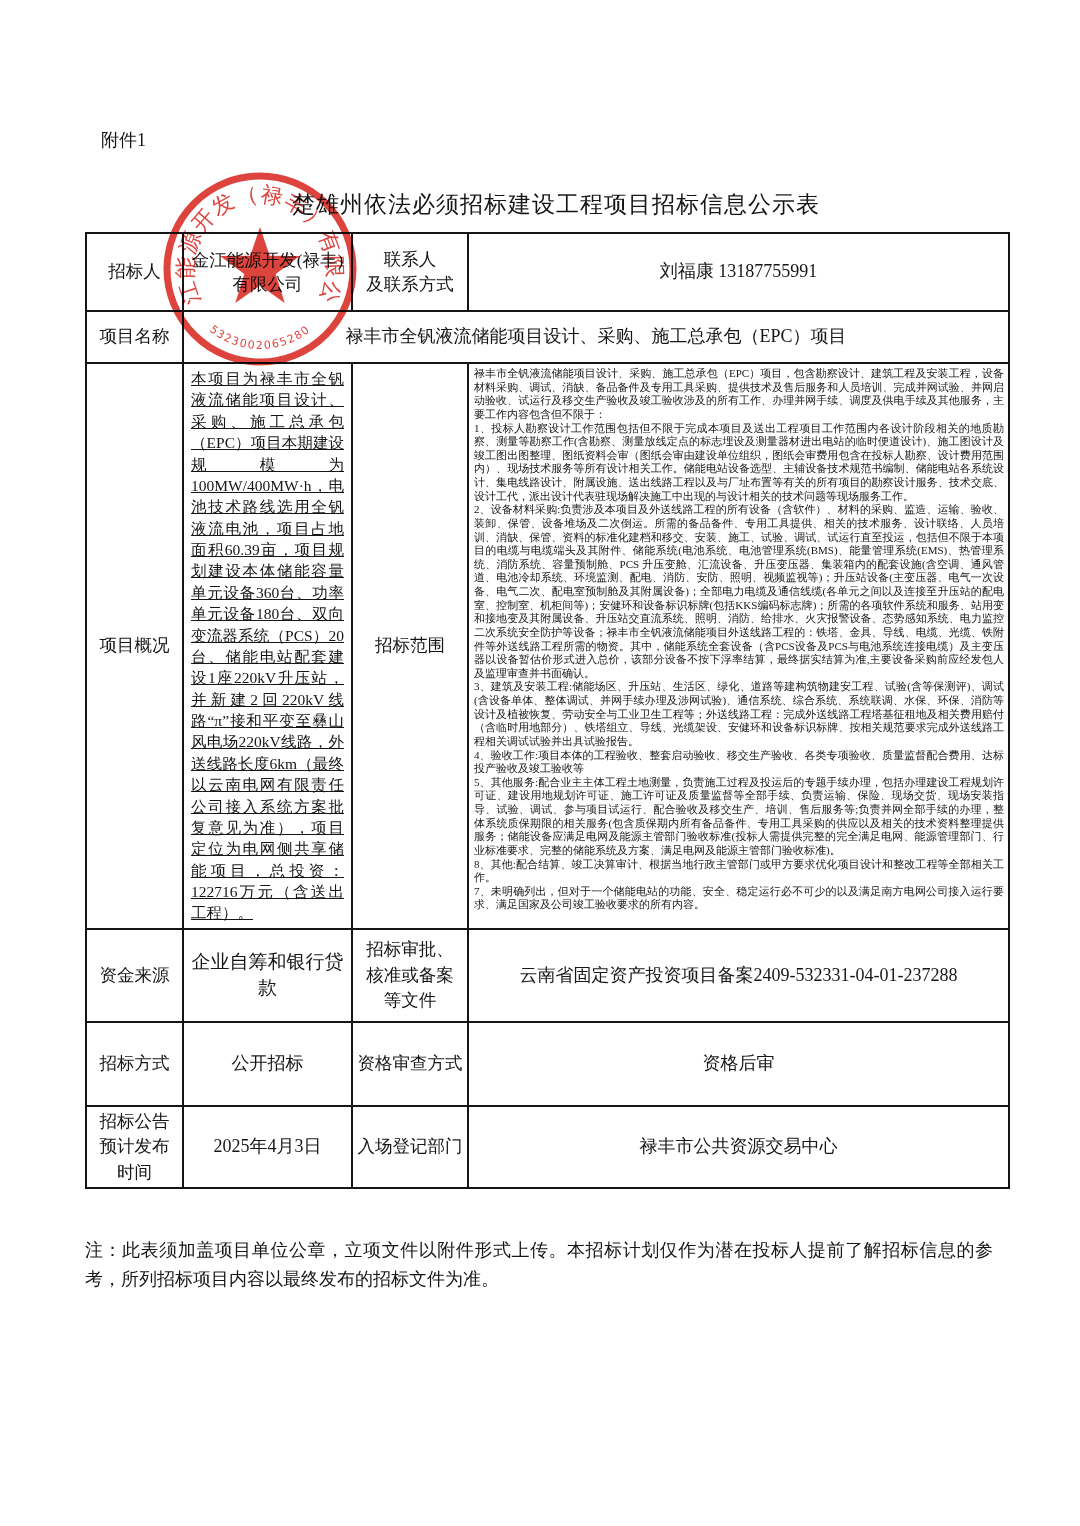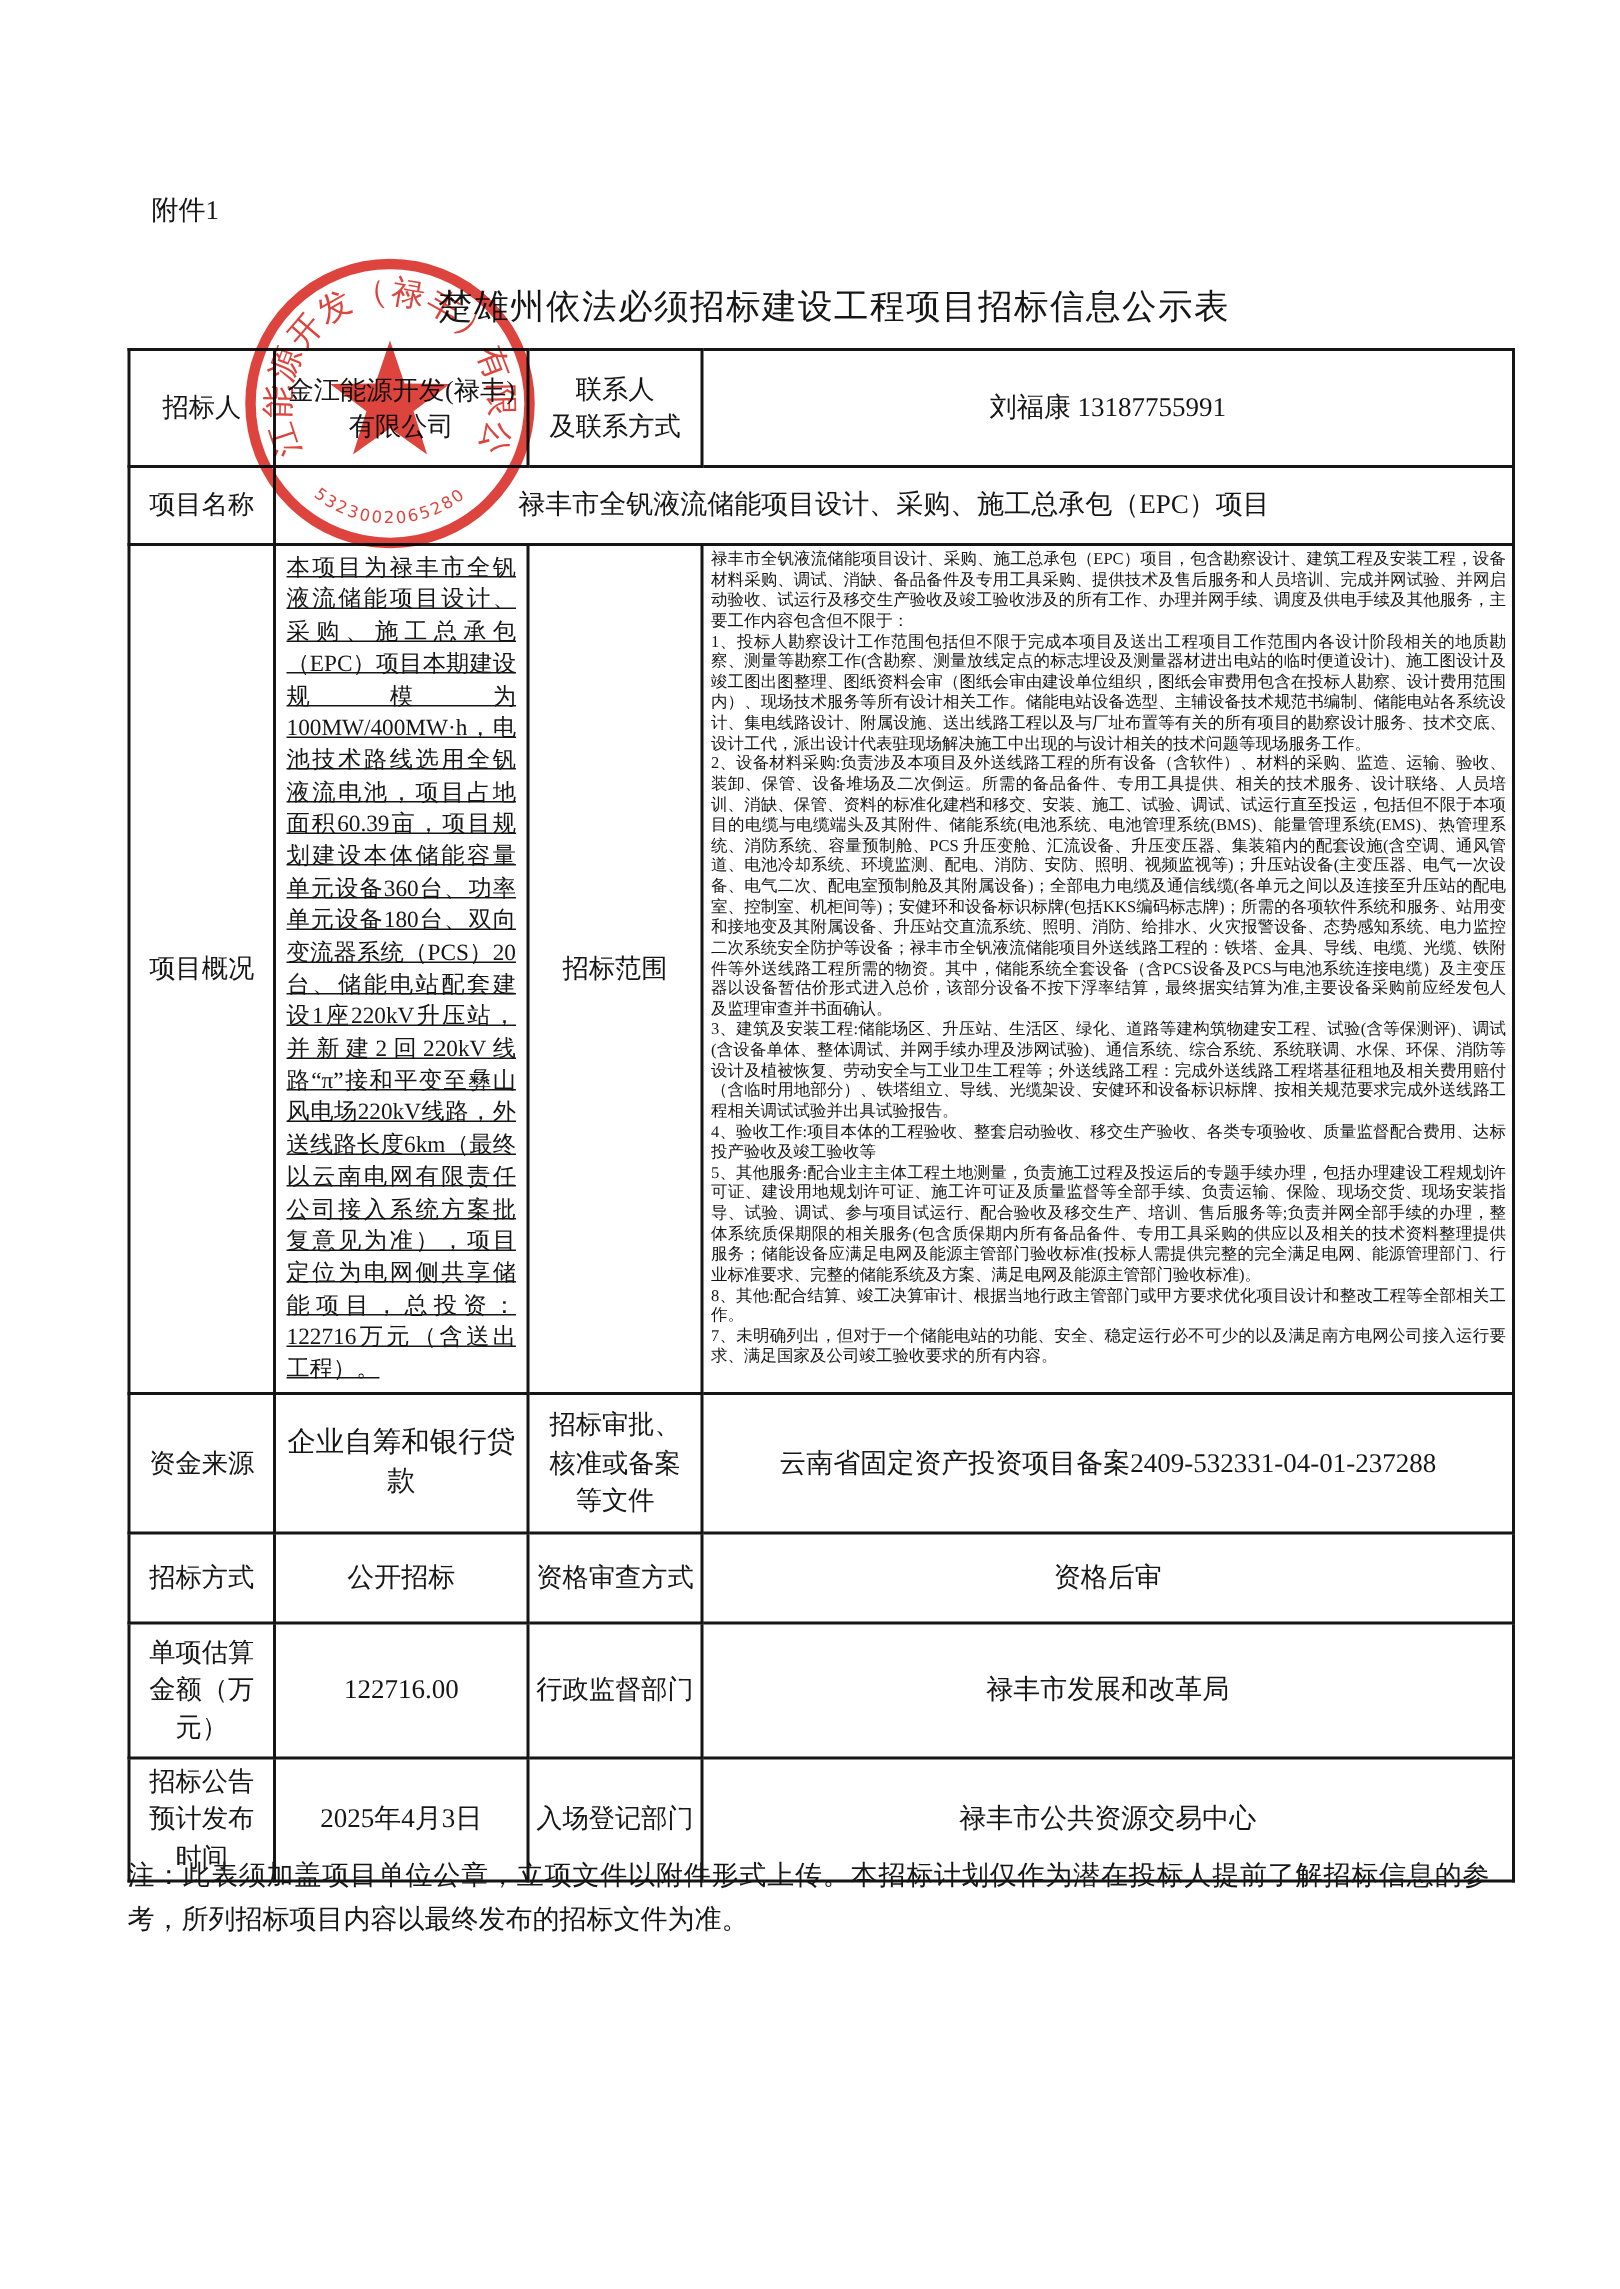--- a/index.html
+++ b/index.html
@@ -70,33 +70,25 @@
   </tr>
   <tr style="height:93px">
     <td class="lbl">资金来源</td>
     <td class="valc" style="white-space:pre-line;font-size:19px">企业自筹和银行贷
 款</td>
     <td class="lbl">招标审批、
 核准或备案
 等文件</td>
     <td class="valc">云南省固定资产投资项目备案2409-532331-04-01-237288</td>
   </tr>
-  <tr style="height:60px">
+  <tr style="height:84px">
     <td class="lbl">招标方式</td>
     <td class="valc">公开招标</td>
     <td class="lbl">资格审查方式</td>
     <td class="valc">资格后审</td>
-  </tr>
-  <tr style="height:90px">
-    <td class="lbl">单项估算
-金额（万
-元）</td>
-    <td class="valc">122716.00</td>
-    <td class="lbl">行政监督部门</td>
-    <td class="valc">禄丰市发展和改革局</td>
   </tr>
   <tr style="height:77px">
     <td class="lbl">招标公告
 预计发布
 时间</td>
     <td class="valc">2025年4月3日</td>
     <td class="lbl">入场登记部门</td>
     <td class="valc">禄丰市公共资源交易中心</td>
   </tr>
 </tbody>

